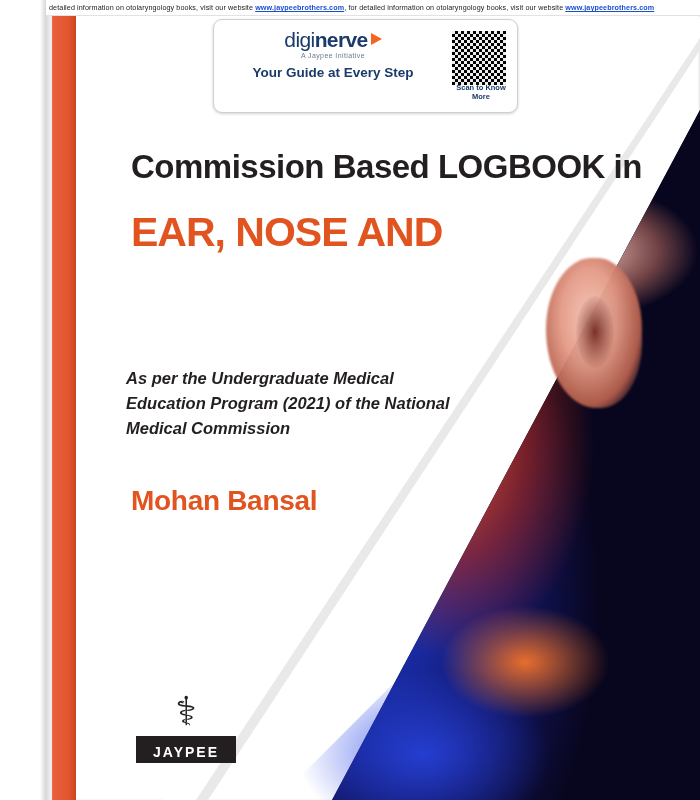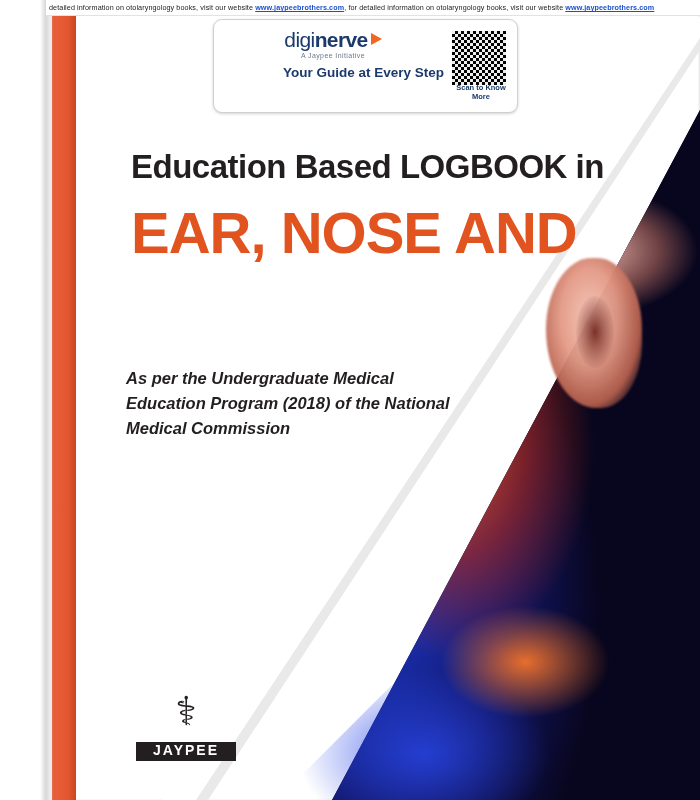--- a/index.html
+++ b/index.html
@@ -115,21 +115,20 @@
     font-size: 7px;
     color: #6b7a8d;
     letter-spacing: 0.4px;
     margin-top: -2px;
   }
   .sticker-tag {
     font-size: 13.5px;
     font-weight: bold;
     color: #1b3a6b;
     margin-top: 6px;
-    text-align: right;
   }
   .sticker-feats {
     font-size: 11px;
     font-weight: bold;
     color: #2a5fa5;
     margin-top: 3px;
   }
   .qr-box {
     position: absolute;
     right: 9px;
@@ -219,21 +218,21 @@
     font-size: 33px;
     font-weight: bold;
     color: #231f20;
     letter-spacing: -0.5px;
     white-space: nowrap;
   }
   .title-2 {
     position: absolute;
     left: 131px;
     top: 204px;
-    font-size: 58px;
+    font-size: 41px;
     font-weight: bold;
     color: #e2541f;
     letter-spacing: -1px;
     line-height: 57px;
     white-space: nowrap;
     text-align: center;
   }
   .title-3 {
     position: absolute;
     left: 131px;
@@ -277,27 +276,27 @@
     top: 690px;
     width: 100px;
     text-align: center;
   }
   .pub-mark {
     font-size: 40px;
     line-height: 42px;
     color: #231f20;
   }
   .pub-name {
-    margin-top: 10px;
+    margin-top: 4px;
     font-size: 14px;
     font-weight: bold;
     letter-spacing: 2px;
     color: #ffffff;
     background: #231f20;
-    padding: 0 0 3px;
+    padding: 8px 0 3px;
   }
 </style>
 </head>
 <body>
 
 <div class="book-cover">
 
   <div class="spine-edge"></div>
   <div class="spine"></div>
   <div class="cover-face"></div>
@@ -317,22 +316,23 @@
   <div class="sticker">
     <div class="sticker-left">
       <div class="digi-logo"><span class="digi">digi</span><span class="nerve" style="font-weight:bold">nerve</span><span class="digi-arrow"></span></div>
       <div class="digi-sub">A Jaypee Initiative</div>
       <div class="sticker-tag">Your Guide at Every Step</div>
     </div>
     <div class="qr-box"></div>
     <div class="qr-label">Scan to Know More</div>
   </div>
 
-  <div class="title-1">Education Based LOGBOOK in</div>
+  <div class="title-1">Commission Based LOGBOOK in</div>
   <div class="title-2">EAR, NOSE AND</div>
-  <div class="subtitle">As per the Undergraduate Medical Education Program (2018) of the National Medical Commission</div>
+  <div class="subtitle">As per the Undergraduate Medical Education Program (2021) of the National Medical Commission</div>
+  <div class="author">Mohan Bansal</div>
 
   <div class="pub">
     <div class="pub-mark">⚕</div>
     <div class="pub-name">JAYPEE</div>
   </div>
 
 </div>
 
 </body></html>

